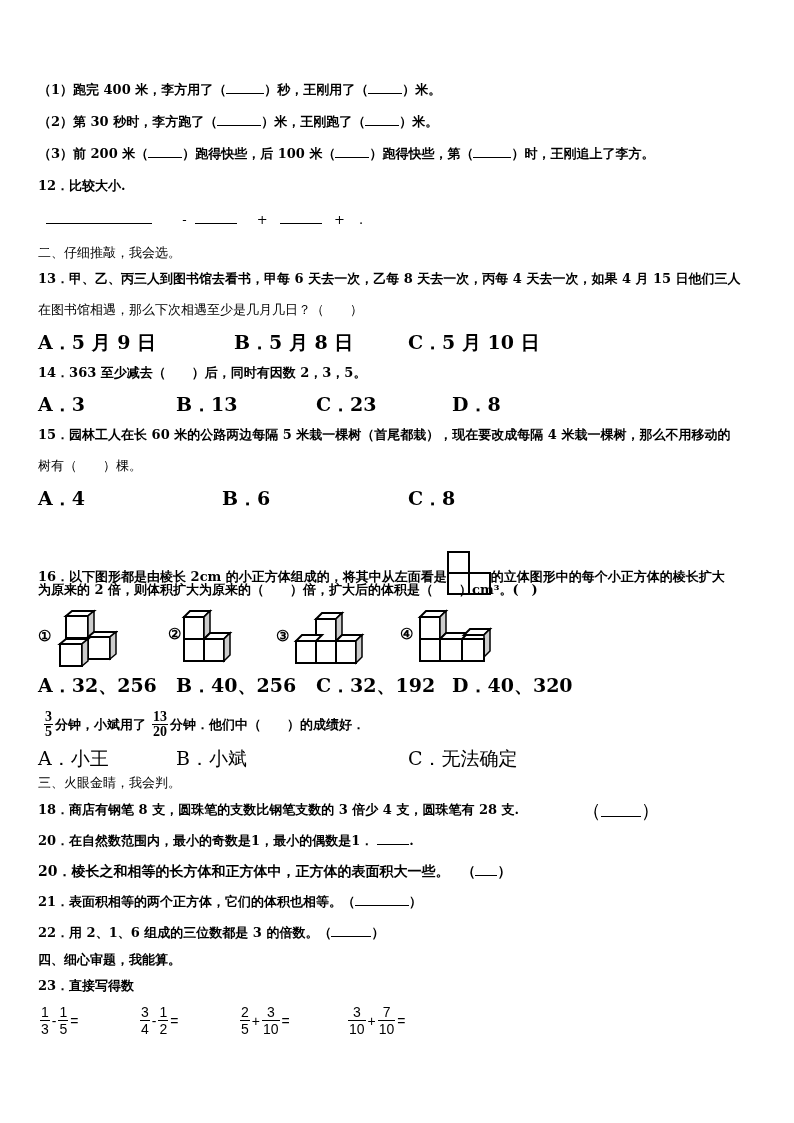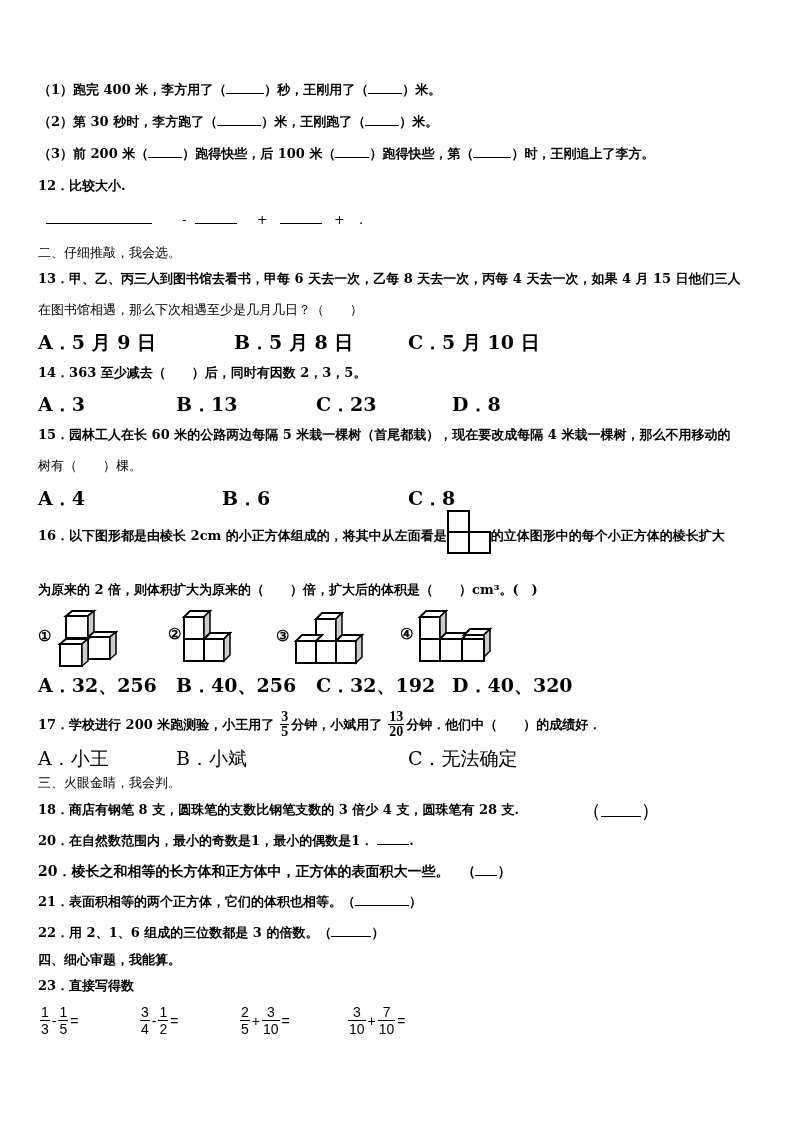--- a/index.html
+++ b/index.html
@@ -57,21 +57,21 @@
 <div class="opt bold" style="left:176px; top:395px;">B．13</div>
 <div class="opt bold" style="left:316px; top:395px;">C．23</div>
 <div class="opt bold" style="left:452px; top:395px;">D．8</div>
 
 <div class="line bold" style="top:426px;">15．园林工人在长 60 米的公路两边每隔 5 米栽一棵树（首尾都栽），现在要改成每隔 4 米栽一棵树，那么不用移动的</div>
 <div class="line" style="top:457px;">树有（　　）棵。</div>
 <div class="opt bold" style="left:38px; top:489px;">A．4</div>
 <div class="opt bold" style="left:222px; top:489px;">B．6</div>
 <div class="opt bold" style="left:408px; top:489px;">C．8</div>
 
-<div class="line bold" style="top:510px;">
+<div class="line bold" style="top:551px;">
   <span>16．以下图形都是由棱长 2cm 的小正方体组成的，将其中从左面看是</span><svg class="leftview" width="44" height="44" viewBox="0 0 44 44" style="vertical-align:-14px">
       <rect x="1" y="1" width="21" height="21" fill="none" stroke="#000" stroke-width="2"></rect>
       <rect x="1" y="22" width="21" height="21" fill="none" stroke="#000" stroke-width="2"></rect>
       <rect x="22" y="22" width="21" height="21" fill="none" stroke="#000" stroke-width="2"></rect>
     </svg><span>的立体图形中的每个小正方体的棱长扩大</span>
 </div>
 <div class="line bold" style="top:581px;">为原来的 2 倍，则体积扩大为原来的（　　）倍，扩大后的体积是（　　）cm³。(　)</div>
 
 <div class="figure" style="left:38px;">
   <svg width="80" height="60" viewBox="0 0 80 60">
@@ -130,21 +130,20 @@
     <rect x="62" y="32" width="22" height="22" fill="#fff" stroke="#000" stroke-width="2"></rect>
   </svg>
 </div>
 
 <div class="opt bold" style="left:38px; top:676px;">A．32、256</div>
 <div class="opt bold" style="left:176px; top:676px;">B．40、256</div>
 <div class="opt bold" style="left:316px; top:676px;">C．32、192</div>
 <div class="opt bold" style="left:452px; top:676px;">D．40、320</div>
 
 <div class="line bold" style="top:710px; display:flex; align-items:center;">
-  <span>17．学校进行 200 米跑测验，小王用了</span>
   <span class="frac" style="margin-left:6px">
       <span class="num">3</span>
       <span class="den">5</span>
     </span>
   <span>分钟，小斌用了</span>
   <span class="frac" style="margin-left:6px">
       <span class="num">13</span>
       <span class="den">20</span>
     </span>
   <span>分钟．他们中（　　）的成绩好．</span>

